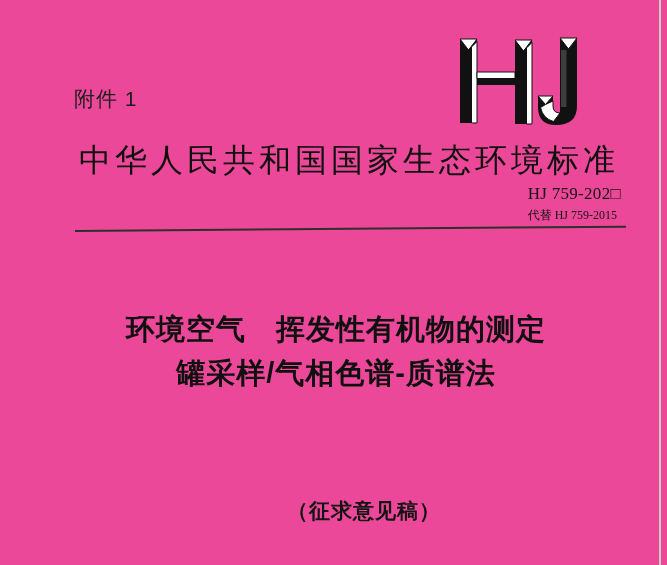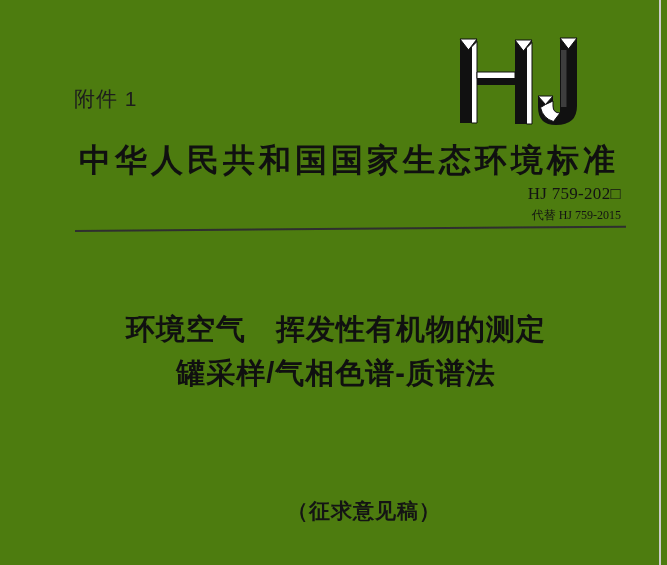--- a/index.html
+++ b/index.html
@@ -1,39 +1,39 @@
 <!DOCTYPE html>
 <html><head>
 <meta charset="utf-8">
 <style>
   html,body { margin:0; padding:0; background:#e8e8e8; }
   .page {
     position:relative; width:667px; height:565px;
-    background:#4d7c0f; overflow:hidden;
+    background:#ec4899; overflow:hidden;
     font-family:"Liberation Serif","DejaVu Serif",serif;
     color:#151515;
   }
   .abs { position:absolute; line-height:1; }
 
   .attachment-label {
     left:74px; top:88px;
     font-family:"Liberation Sans","DejaVu Sans",sans-serif;
     font-size:21px; font-weight:500; letter-spacing:1px;
     color:#1d1d1d;
   }
 
   .hj-logo { left:455px; top:33px; width:140px; height:95px; }
 
   .org-title {
     left:79px; top:144px;
-    font-size:32px; font-weight:700; letter-spacing:4px;
+    font-size:32px; font-weight:400; letter-spacing:4px;
     white-space:nowrap; color:#101010;
   }
 
-  .std-block { right:46px; top:184px; text-align:right; color:#131313; }
+  .std-block { right:46px; top:184px; text-align:left; color:#131313; }
   .std-number { font-size:17px; letter-spacing:0.3px; line-height:1.2; }
   .std-replaces { font-size:12px; margin-top:4px; line-height:1.2; }
 
   .header-rule {
     left:75px; top:230px; width:551px; height:2px;
     background:#2f2f2f;
     transform:rotate(-0.45deg); transform-origin:0 50%;
   }
 
   .title-cn {

